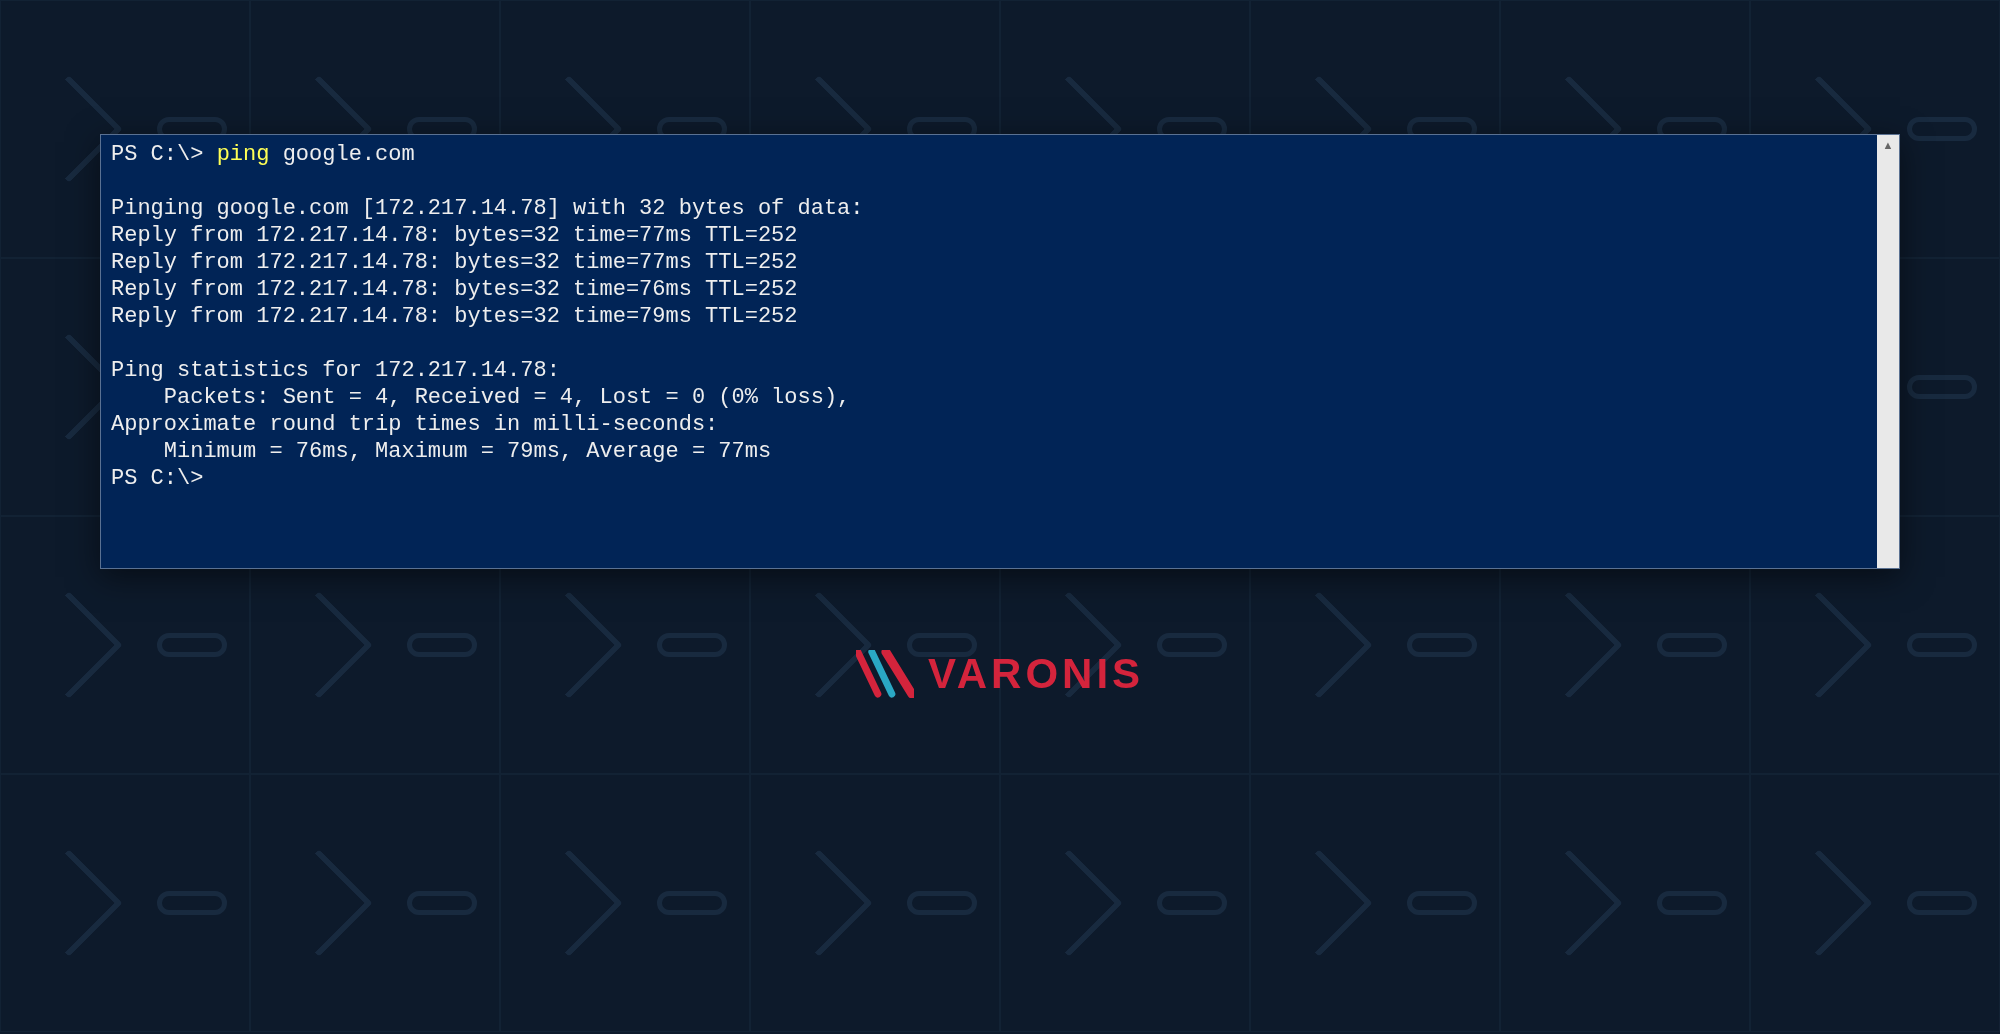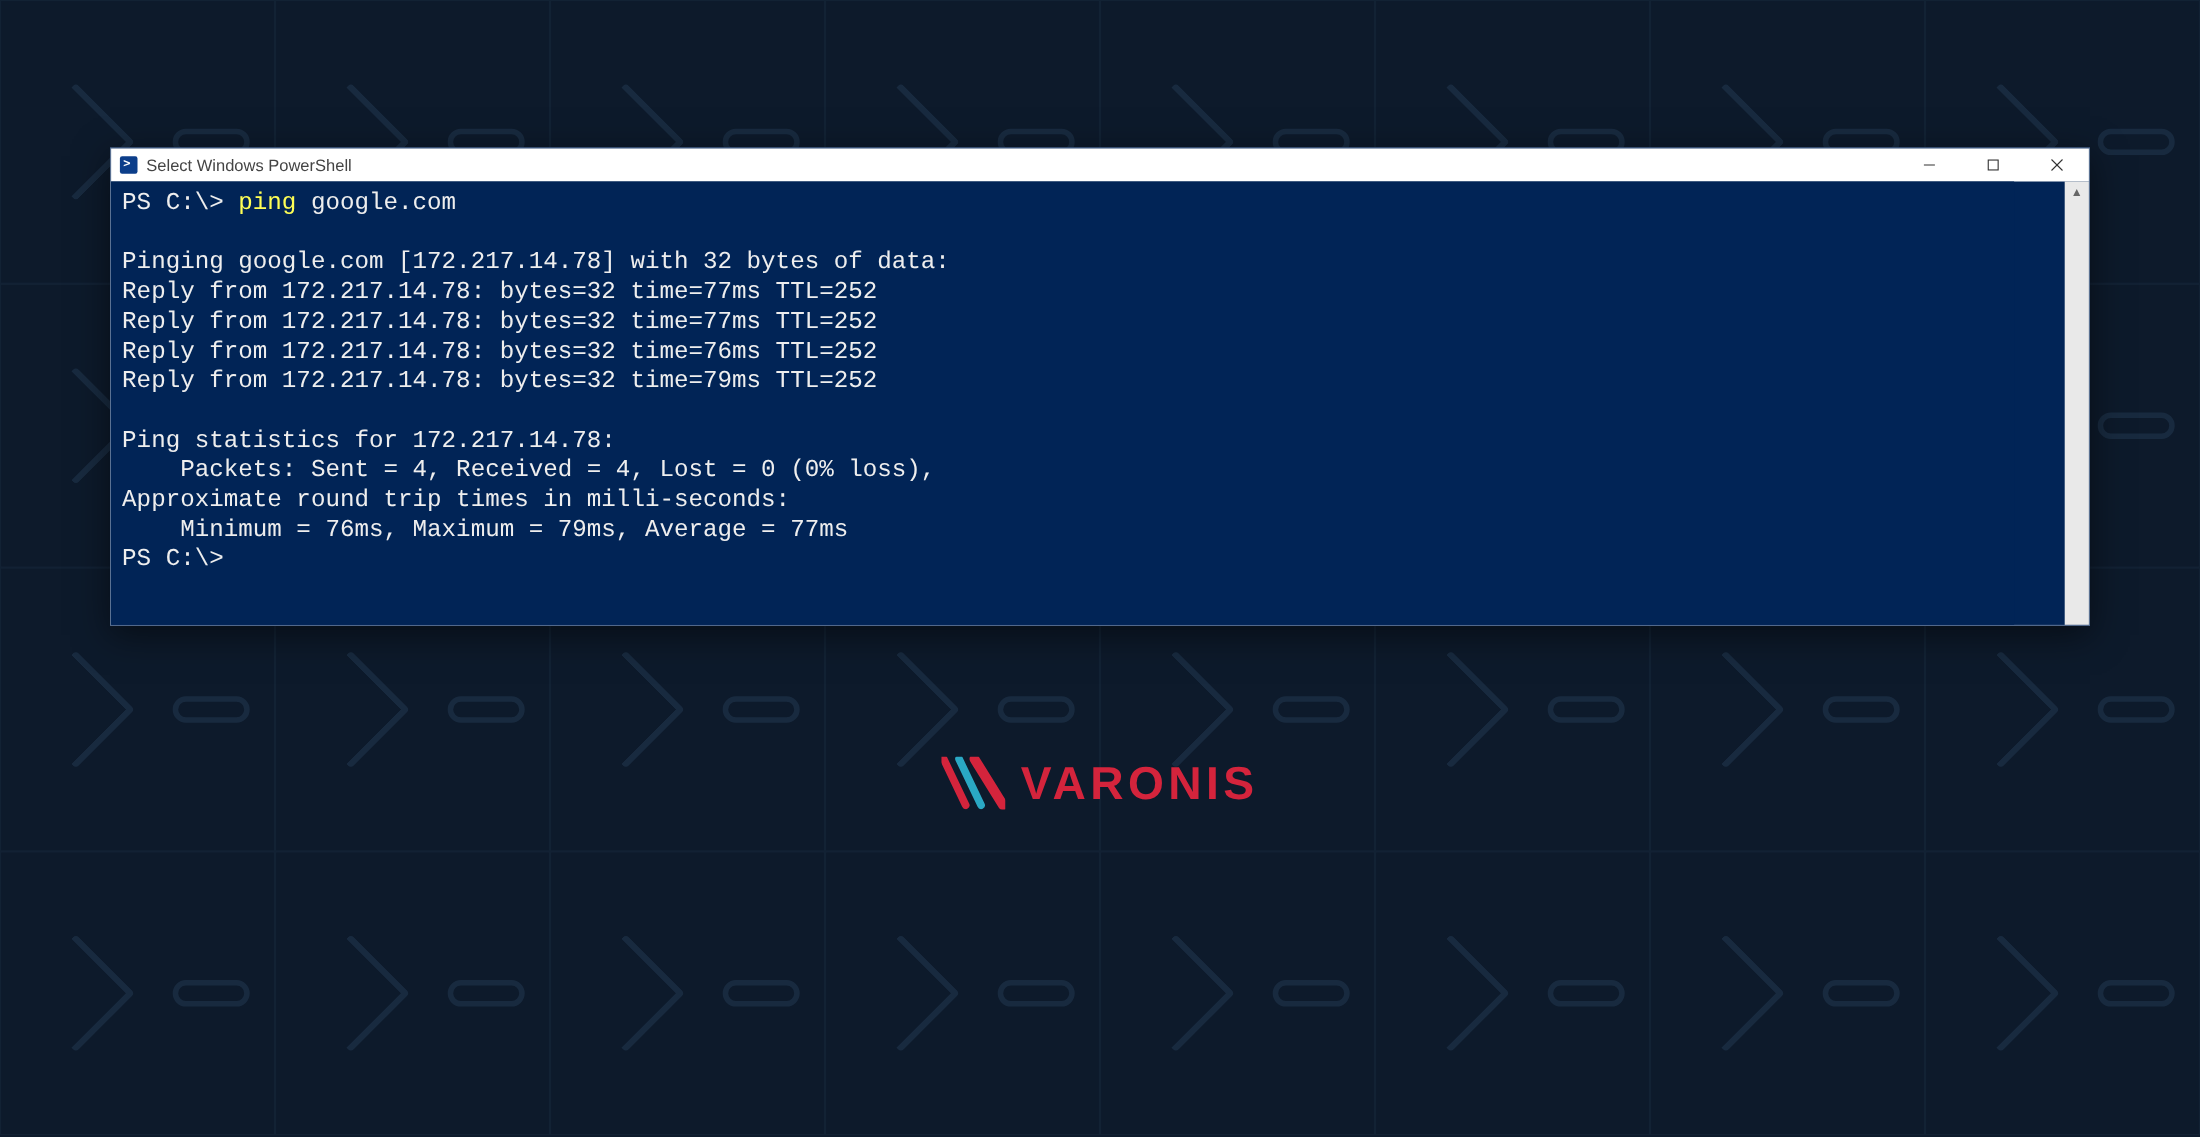--- a/index.html
+++ b/index.html
@@ -136,21 +136,20 @@
   
   .logo {
     position: absolute;
     left: 50%;
     transform: translateX(-50%);
     top: 650px;
     display: flex;
     align-items: center;
     gap: 14px;
     z-index: 5;
-    margin-top: 38px;
   }
   .logo-text {
     font-family: Arial, sans-serif;
     font-size: 42px;
     letter-spacing: 4px;
     color: #d4243c;
     font-weight: 600;
   }
 </style>
 </head>
@@ -186,41 +185,20 @@
     <div class="tile"></div>
     <div class="tile"></div>
     <div class="tile"></div>
     <div class="tile"></div>
     <div class="tile"></div>
     <div class="tile"></div>
     <div class="tile"></div>
 </div>
 
 <div class="window">
-  <div class="titlebar">
-    <div class="app-icon"></div>
-    <div class="title-text">Select Windows PowerShell</div>
-    <div class="spacer"></div>
-    <div class="win-btn">
-      <svg width="12" height="12">
-          <line x1="1" y1="6" x2="11" y2="6" stroke-width="1"></line>
-        </svg>
-    </div>
-    <div class="win-btn">
-      <svg width="12" height="12">
-          <rect x="1.5" y="1.5" width="9" height="9" fill="none" stroke-width="1"></rect>
-        </svg>
-    </div>
-    <div class="win-btn">
-      <svg width="12" height="12">
-          <line x1="1" y1="1" x2="11" y2="11" stroke-width="1"></line>
-          <line x1="11" y1="1" x2="1" y2="11" stroke-width="1"></line>
-        </svg>
-    </div>
-  </div>
   <div class="content-wrap">
     <div class="terminal"><span>PS C:\&gt; </span><span class="cmd">ping</span><span> google.com</span>
 <span></span>
 <span>Pinging google.com [172.217.14.78] with 32 bytes of data:</span>
 <span>Reply from 172.217.14.78: bytes=32 time=77ms TTL=252</span>
 <span>Reply from 172.217.14.78: bytes=32 time=77ms TTL=252</span>
 <span>Reply from 172.217.14.78: bytes=32 time=76ms TTL=252</span>
 <span>Reply from 172.217.14.78: bytes=32 time=79ms TTL=252</span>
 <span></span>
 <span>Ping statistics for 172.217.14.78:</span>

